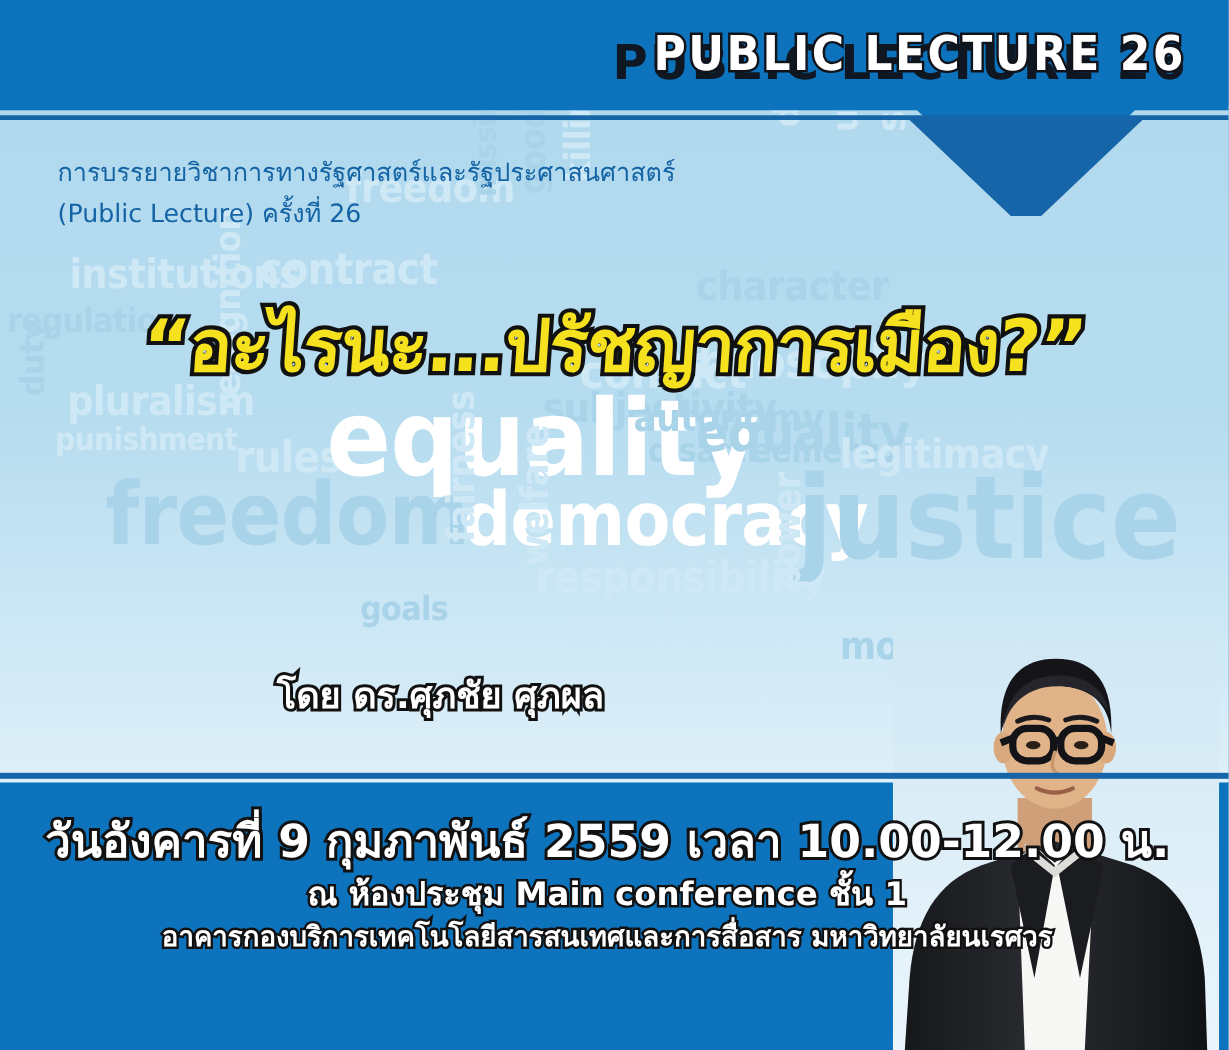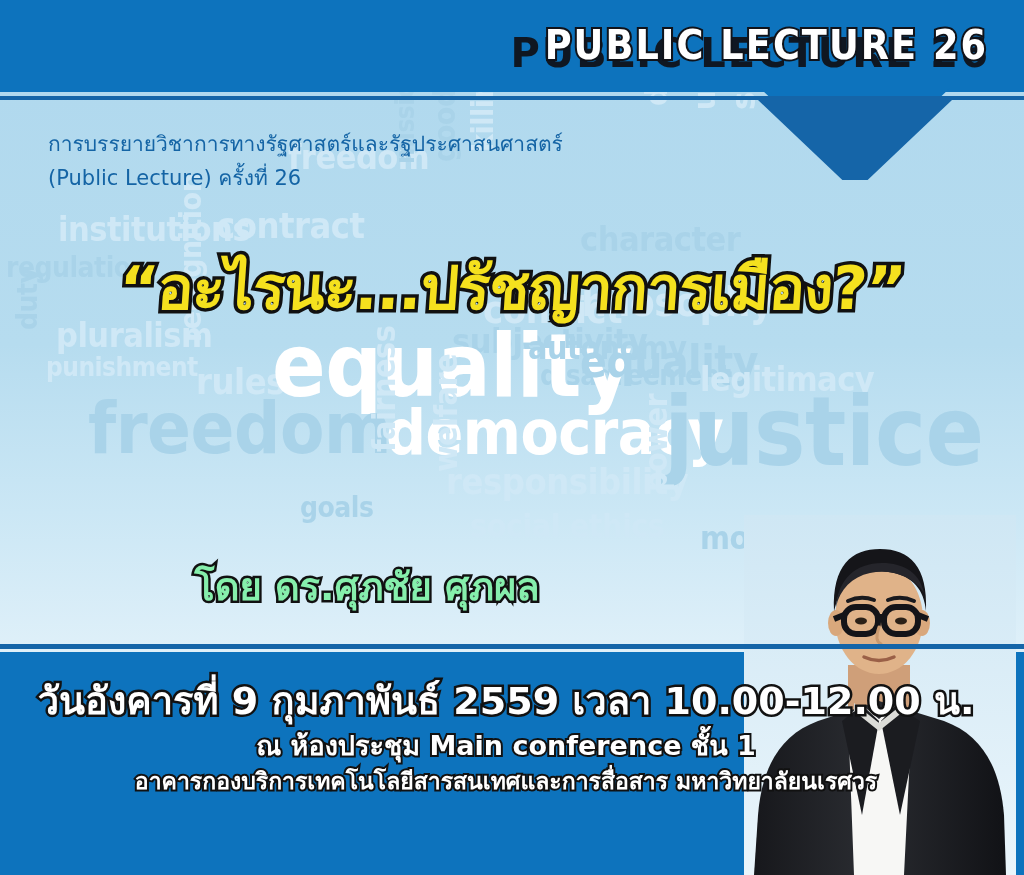--- a/index.html
+++ b/index.html
@@ -90,22 +90,22 @@
     transform:skewX(-4deg);
   }
 
   
   .speaker{
     position:absolute;
     left:0;top:556px;width:1024px;
     text-align:center;
     padding-right:290px;
     box-sizing:border-box;
-    font-size:38px;font-weight:bold;
-    color:#86efac;
+    font-size:30px;font-weight:bold;
+    color:#ffffff;
     -webkit-text-stroke:5px #111;
     paint-order:stroke fill;
   }
 
   
   .photo{
     position:absolute;
     right:8px;bottom:0;
     width:272px;height:360px;
   }

